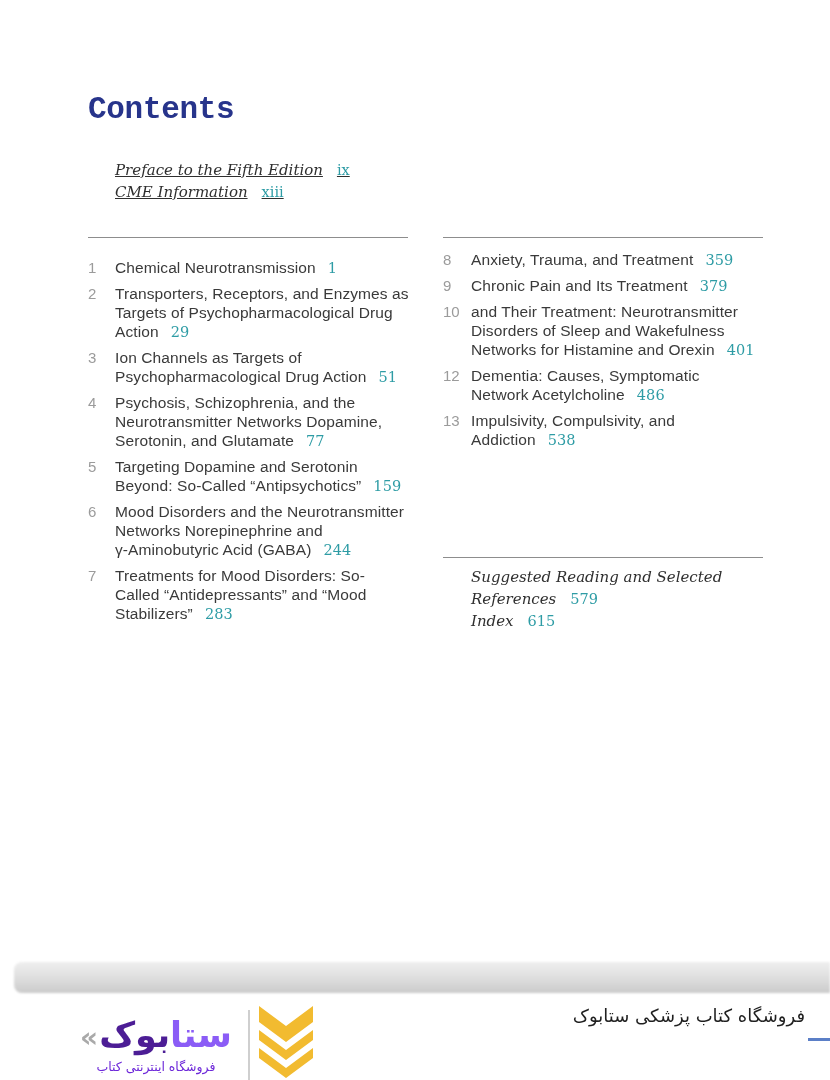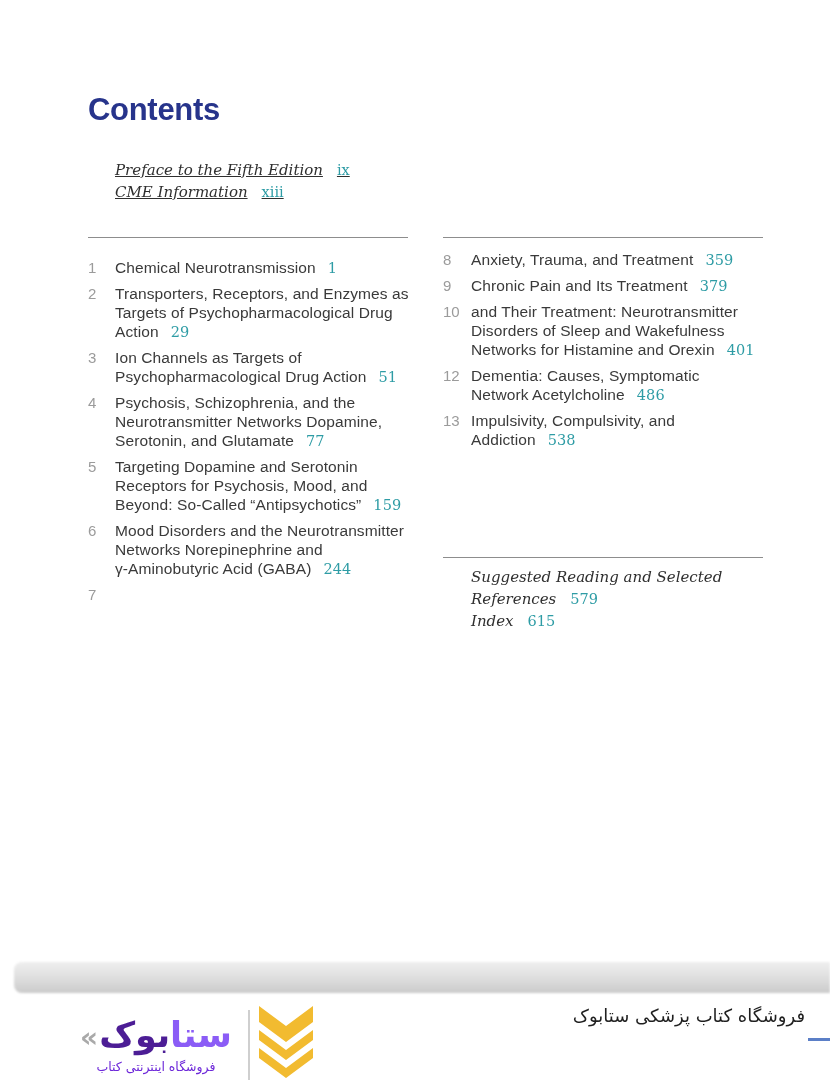--- a/index.html
+++ b/index.html
@@ -6,21 +6,21 @@
   body{
     width:830px;height:1080px;position:relative;background:#ffffff;
     font-family:"Liberation Sans",sans-serif;overflow:hidden;
   }
   .page{position:absolute;inset:0;background:#ffffff;}
 
   
   .page-title{
     position:absolute;left:88px;top:92px;margin:0;
     font-size:31px;font-weight:bold;color:#27348b;letter-spacing:-0.3px;
-    font-family:Liberation Sans, sans-serif;
+    font-family:Liberation Mono, monospace;
   }
 
   
   .frontmatter{
     position:absolute;left:115px;top:159px;
     font-family:"DejaVu Serif",serif;font-style:italic;
     font-size:15px;color:#2f2f2f;line-height:22px;text-decoration:underline;
   }
   .fm-row{white-space:nowrap;}
   .fm-page,.bm-page{
@@ -138,34 +138,38 @@
         <div class="toc-title">
           <div class="toc-line">Psychosis, Schizophrenia, and the</div>
           <div class="toc-line">Neurotransmitter Networks Dopamine,</div>
           <div class="toc-line">Serotonin, and Glutamate<span class="toc-page">77</span></div>
         </div>
       </div>
       <div class="toc-entry">
         <div class="toc-num">5</div>
         <div class="toc-title">
           <div class="toc-line">Targeting Dopamine and Serotonin</div>
-          <div class="toc-line">Receptors for Psychosis, Mood, and</div>
           <div class="toc-line">Beyond: So-Called “Antipsychotics”<span class="toc-page">159</span></div>
         </div>
       </div>
       <div class="toc-entry">
         <div class="toc-num">6</div>
         <div class="toc-title">
           <div class="toc-line">Mood Disorders and the Neurotransmitter</div>
           <div class="toc-line">Networks Norepinephrine and</div>
           <div class="toc-line">γ-Aminobutyric Acid (GABA)<span class="toc-page">244</span></div>
         </div>
       </div>
       <div class="toc-entry">
         <div class="toc-num">7</div>
+        <div class="toc-title">
+          <div class="toc-line">Treatments for Mood Disorders: So-</div>
+          <div class="toc-line">Called “Antidepressants” and “Mood</div>
+          <div class="toc-line">Stabilizers”<span class="toc-page">283</span></div>
+        </div>
       </div>
     </div>
   <div id="toc-right" class="toc-col">
       <div class="toc-entry">
         <div class="toc-num">8</div>
         <div class="toc-title">
           <div class="toc-line">Anxiety, Trauma, and Treatment<span class="toc-page">359</span></div>
         </div>
       </div>
       <div class="toc-entry">

